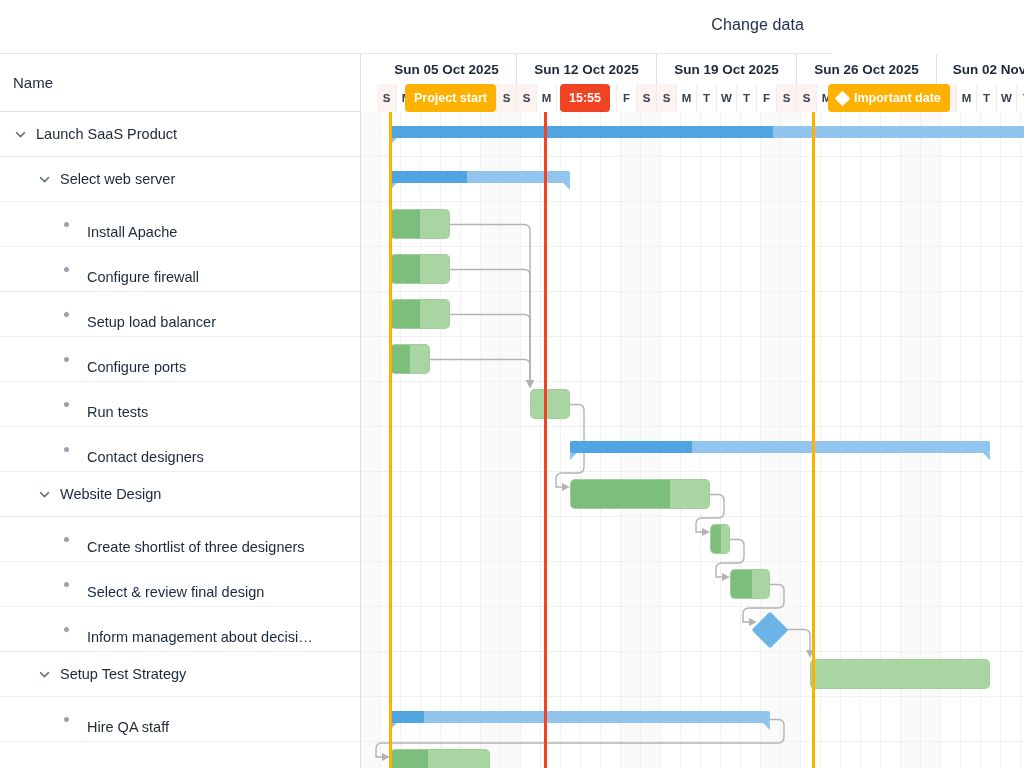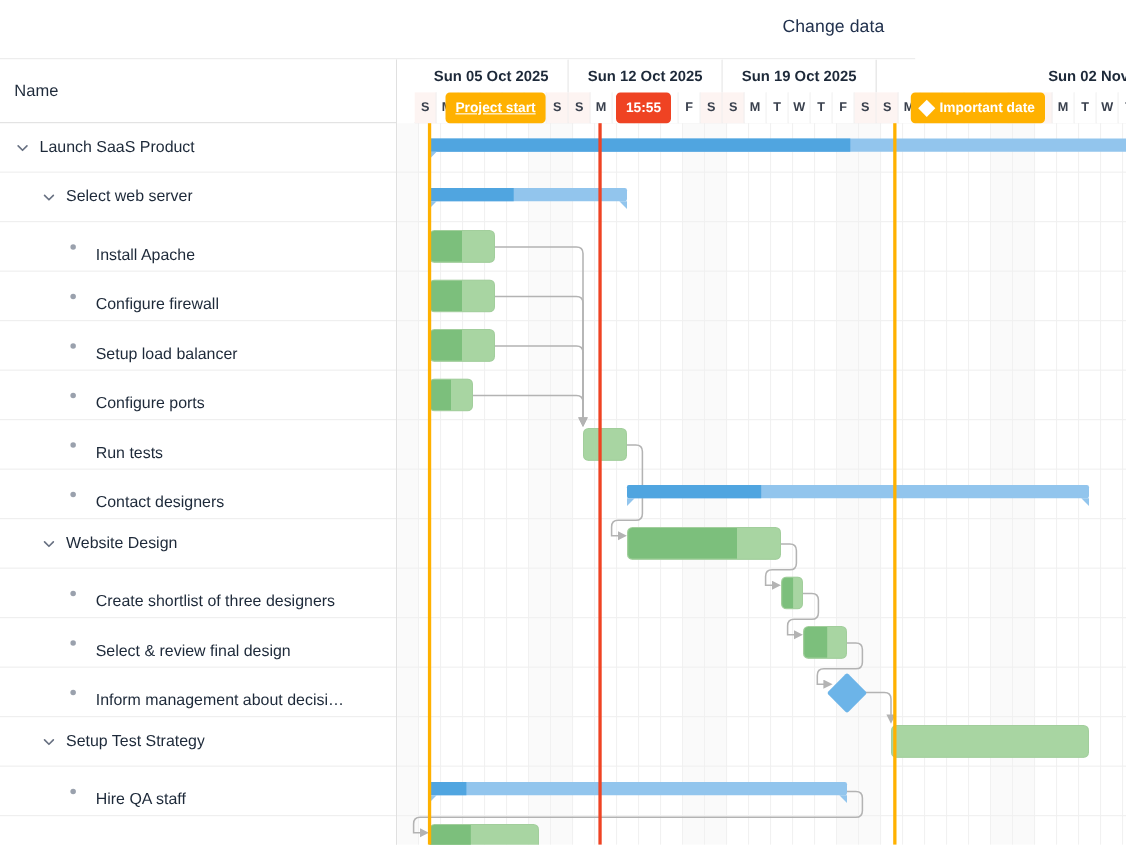--- a/index.html
+++ b/index.html
@@ -111,21 +111,21 @@
   .vline.today { background: #ef4323; }
   .vline.imp   { background: #ffb100; }
 
   .hdr-badge {
     position: absolute; top: 30px; height: 28px; z-index: 9;
     display:flex; align-items:center; gap:6px;
     border-radius: 4px; padding: 0 9px; white-space: nowrap;
     font-size: 12.5px; font-weight: 700; color: #fff;
     font-family: "Liberation Sans", sans-serif;
   }
-  .hdr-badge.start { background: #ffb100; text-decoration: underline; }
+  .hdr-badge.start { background: #ffb100; }
   .hdr-badge.today { background: #ef4323; }
   .hdr-badge.imp   { background: #ffb100; }
   .diamond-glyph {
     width: 11px; height: 11px; background: #fff;
     transform: rotate(45deg); flex: none;
   }
 
   
   .bar { position: absolute; z-index: 4; }
 
@@ -385,20 +385,23 @@
       <div id="week-row">
           <div class="wcell" style="left: 0px; width: 140px;">
             <span>Sun 05 Oct 2025</span>
           </div>
           <div class="wcell" style="left: 140px; width: 140px;">
             <span>Sun 12 Oct 2025</span>
           </div>
           <div class="wcell" style="left: 280px; width: 140px;">
             <span>Sun 19 Oct 2025</span>
           </div>
+          <div class="wcell" style="left: 420px; width: 140px;">
+            <span>Sun 26 Oct 2025</span>
+          </div>
           <div class="wcell" style="left: 560px; width: 140px;">
             <span>Sun 02 Nov 2025</span>
           </div>
         </div>
       <div id="day-row">
           <div class="dcell we" style="left: 0px;">S</div>
           <div class="dcell" style="left: 20px;">M</div>
           <div class="dcell" style="left: 40px;">T</div>
           <div class="dcell" style="left: 60px;">W</div>
           <div class="dcell" style="left: 80px;">T</div>

